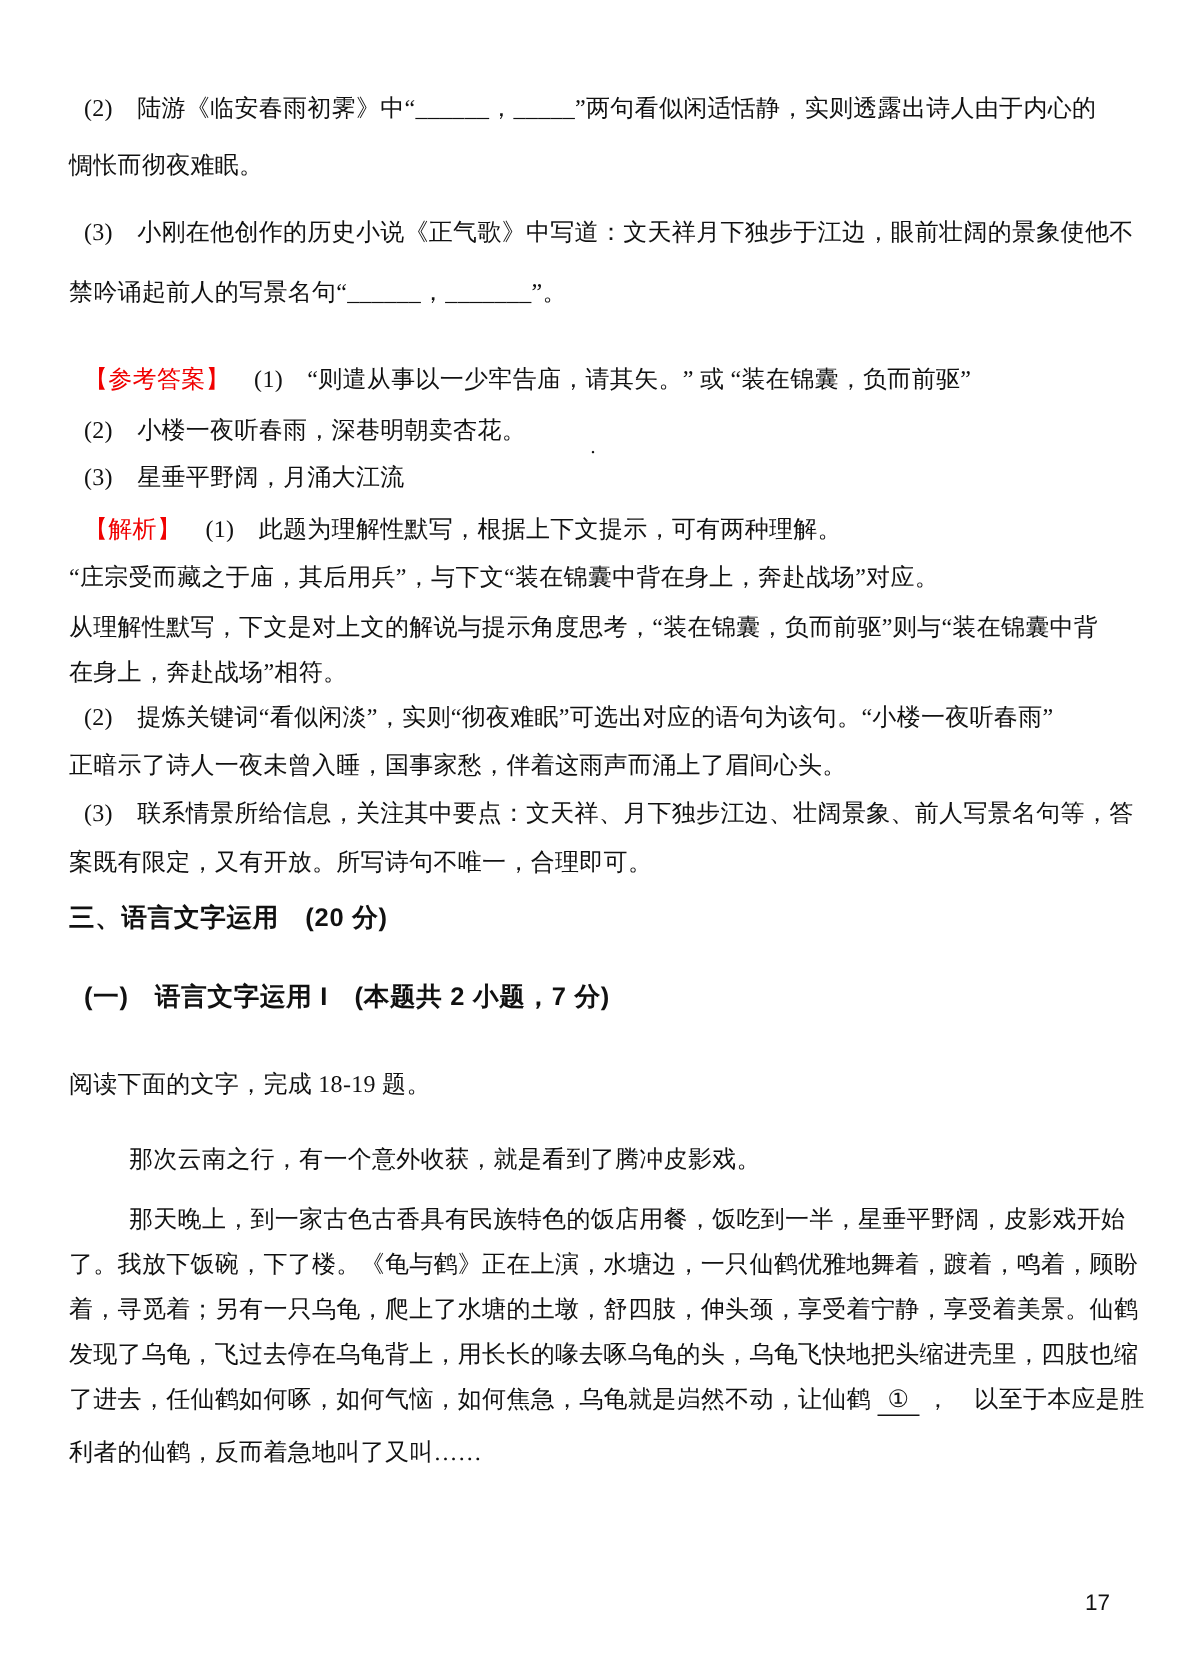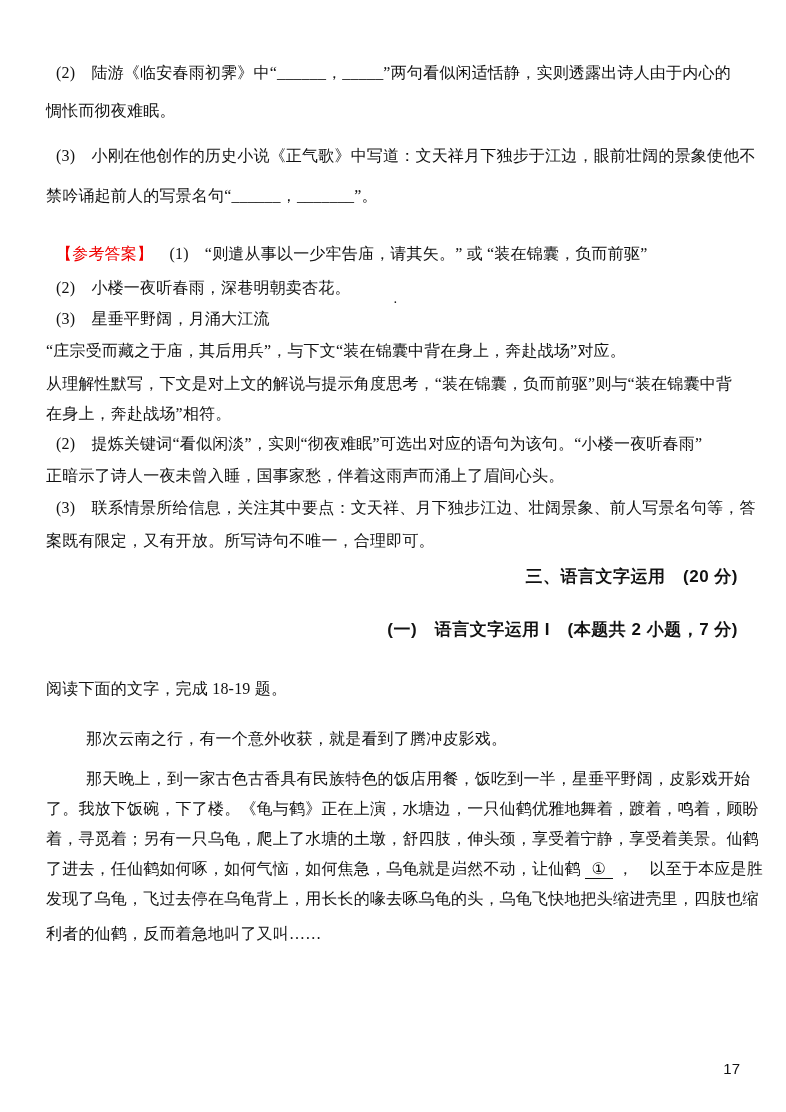--- a/index.html
+++ b/index.html
@@ -29,21 +29,20 @@
   .ind-p { padding-left: 40px; }   
   .red-label {
     color: #f00000;
     font-weight: normal;
   }
   .heading {
     font-family: "Liberation Sans", "DejaVu Sans", sans-serif;
     font-weight: bold;
     font-size: 17px;
     letter-spacing: 0.5px;
-    text-align: right;
   }
   .blank-circled {
     display: inline-block;
     border-bottom: 1.5px solid #111;
     padding: 0 7px;
     margin: 0 4px;
     line-height: 19px;
   }
   .stray-dot {
     position: absolute;
@@ -72,39 +71,42 @@
   <div class="line ind-q" style="margin-top:23px">(3)　小刚在他创作的历史小说《正气歌》中写道：文天祥月下独步于江边，眼前壮阔的景象使他不</div>
   <div class="line" style="margin-top:18px">禁吟诵起前人的写景名句“______，_______”。</div>
 
   <div class="line ind-q" style="margin-top:36px">
     <span class="red-label">【参考答案】</span><span>　(1)　“则遣从事以一少牢告庙，请其矢。” 或 “装在锦囊，负而前驱”</span>
   </div>
   <div class="line ind-q" style="margin-top:12px">(2)　小楼一夜听春雨，深巷明朝卖杏花。</div>
   <div class="line ind-q" style="margin-top:9px">(3)　星垂平野阔，月涌大江流</div>
   <span class="stray-dot">·</span>
 
+  <div class="line ind-q" style="margin-top:13px">
+    <span class="red-label">【解析】</span><span>　(1)　此题为理解性默写，根据上下文提示，可有两种理解。</span>
+  </div>
   <div class="line" style="margin-top:10px">“庄宗受而藏之于庙，其后用兵”，与下文“装在锦囊中背在身上，奔赴战场”对应。</div>
   <div class="line" style="margin-top:11px">从理解性默写，下文是对上文的解说与提示角度思考，“装在锦囊，负而前驱”则与“装在锦囊中背</div>
   <div class="line" style="margin-top:8px">在身上，奔赴战场”相符。</div>
   <div class="line ind-q" style="margin-top:8px">(2)　提炼关键词“看似闲淡”，实则“彻夜难眠”可选出对应的语句为该句。“小楼一夜听春雨”</div>
   <div class="line" style="margin-top:10px">正暗示了诗人一夜未曾入睡，国事家愁，伴着这雨声而涌上了眉间心头。</div>
   <div class="line ind-q" style="margin-top:10px">(3)　联系情景所给信息，关注其中要点：文天祥、月下独步江边、壮阔景象、前人写景名句等，答</div>
   <div class="line" style="margin-top:11px">案既有限定，又有开放。所写诗句不唯一，合理即可。</div>
 
   <div class="line heading" style="margin-top:14px">三、语言文字运用　(20 分)</div>
   <div class="line heading ind-q" style="margin-top:31px">(一)　语言文字运用 I　(本题共 2 小题，7 分)</div>
 
   <div class="line" style="margin-top:37px">阅读下面的文字，完成 18-19 题。</div>
 
   <div class="line ind-p" style="margin-top:28px">那次云南之行，有一个意外收获，就是看到了腾冲皮影戏。</div>
 
   <div class="line ind-p" style="margin-top:18px">那天晚上，到一家古色古香具有民族特色的饭店用餐，饭吃到一半，星垂平野阔，皮影戏开始</div>
   <div class="line" style="margin-top:8px">了。我放下饭碗，下了楼。《龟与鹤》正在上演，水塘边，一只仙鹤优雅地舞着，踱着，鸣着，顾盼</div>
   <div class="line" style="margin-top:8px">着，寻觅着；另有一只乌龟，爬上了水塘的土墩，舒四肢，伸头颈，享受着宁静，享受着美景。仙鹤</div>
+  <div class="line" style="margin-top:8px">发现了乌龟，飞过去停在乌龟背上，用长长的喙去啄乌龟的头，乌龟飞快地把头缩进壳里，四肢也缩</div>
   <div class="line" style="margin-top:8px">
     <span>了进去，任仙鹤如何啄，如何气恼，如何焦急，乌龟就是岿然不动，让仙鹤</span><span class="blank-circled">①</span><span>，　以至于本应是胜</span>
   </div>
-  <div class="line" style="margin-top:8px">发现了乌龟，飞过去停在乌龟背上，用长长的喙去啄乌龟的头，乌龟飞快地把头缩进壳里，四肢也缩</div>
   <div class="line" style="margin-top:13px">利者的仙鹤，反而着急地叫了又叫……</div>
 
   <div class="page-number">17</div>
 
 </div>
 
 </body></html>

